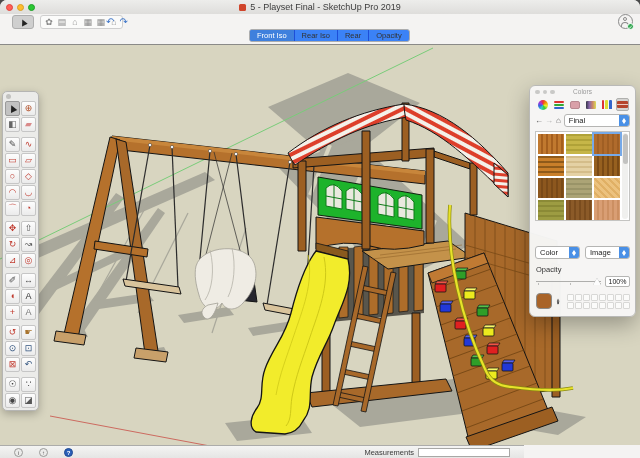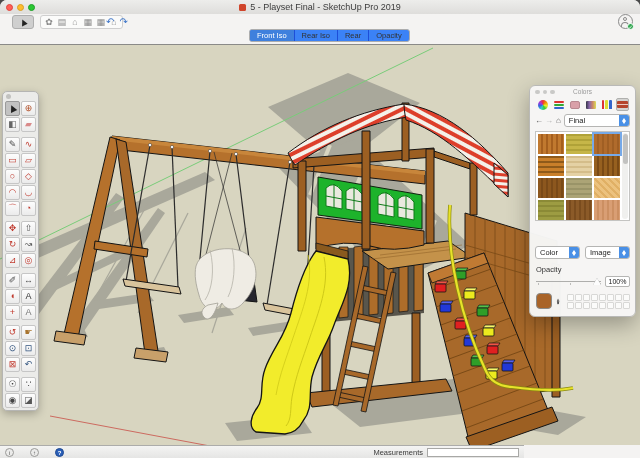--- a/index.html
+++ b/index.html
@@ -102,21 +102,21 @@
     font-size:7px; line-height:10px; text-align:center; margin-left:4px; color:#222; }
   .cp-bottom { display:flex; align-items:center; gap:3px; padding:6px 5px 0 6px; }
   .color-well { width:16px; height:16px; border-radius:4px; border:1px solid #8a8a88; }
   .dropper { font-size:8px; color:#555; transform:rotate(-90deg); }
   .wells { display:grid; grid-template-columns:repeat(8,7px); grid-auto-rows:7px; gap:1px; margin-left:2px; }
   .well { background:#fbfbfa; border:1px solid #d8d8d6; border-radius:1px; }
 
   
   .statusbar { position:absolute; left:0; top:445px; width:524px; height:13px;
     background:linear-gradient(#f4f4f3,#e5e5e4); border-top:1px solid #acacaa;
-    display:flex; align-items:center; padding:0 5px; gap:16px; }
+    display:flex; align-items:center; padding:0 14px; gap:16px; }
   .sb-ico { width:9px; height:9px; border-radius:50%; background:#ebebea; border:1px solid #9a9a98;
     font-size:6px; line-height:8px; text-align:center; color:#555; }
   .sb-ico.blue { background:#2a5fb8; border-color:#1f4a92; color:#fff; font-weight:bold; }
   .sb-right { margin-left:auto; display:flex; align-items:center; gap:4px; }
   .sb-label { font-size:7.5px; color:#3a3a3a; }
   .sb-input { width:92px; height:9px; background:#fff; border:1px solid #a8a8a6; font-size:7px; padding:0 2px; }
 </style>
 </head>
 <body>
 

